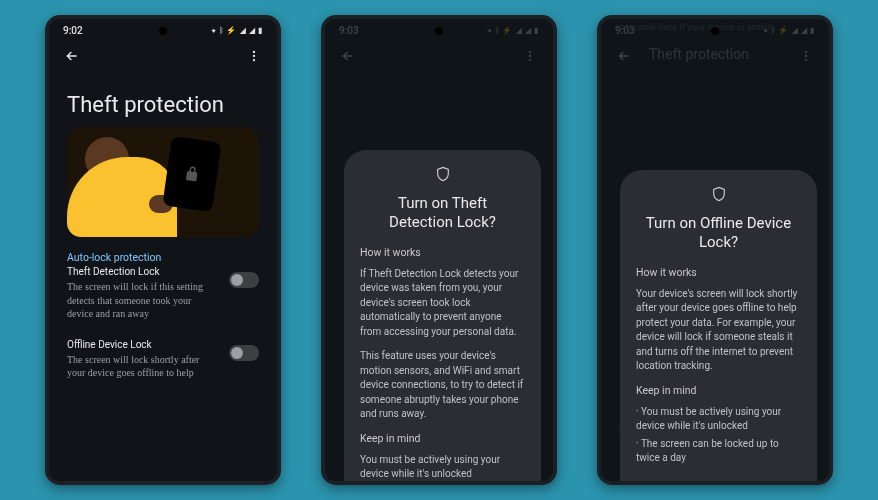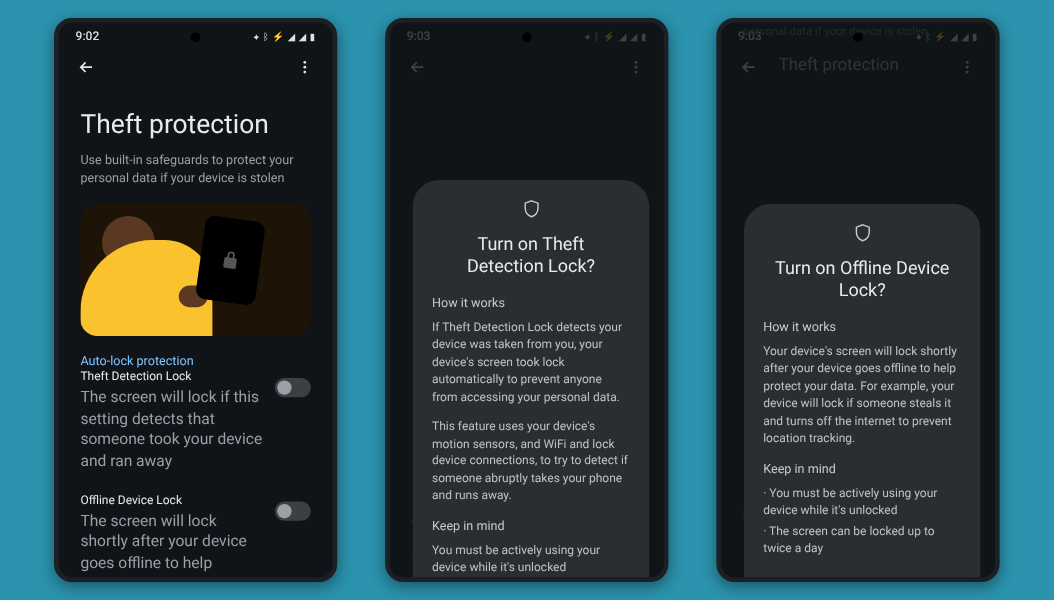--- a/index.html
+++ b/index.html
@@ -20,21 +20,21 @@
     width:100%; height:110px; background:#1d1407; border-radius:14px; position:relative; overflow:hidden; margin-bottom:14px;
   }
   .person-body { position:absolute; left:0; bottom:0; width:110px; height:80px; background:#f9c22e; border-radius:60px 40px 0 0;}
   .person-head { position:absolute; left:18px; top:10px; width:44px; height:44px; background:#5a3821; border-radius:50%;}
   .person-hand { position:absolute; left:82px; bottom:24px; width:24px; height:18px; background:#5a3821; border-radius:12px;}
   .illus-phone { position:absolute; left:100px; bottom:28px; width:50px; height:70px; background:#000; border-radius:8px; transform:rotate(8deg); display:flex; align-items:center; justify-content:center;}
   .illus-lock { color:#555; }
   .section-label { font-size:10.5px; color:#80c7ff; margin-bottom:2px;}
   .setting-row { display:flex; justify-content:space-between; align-items:flex-start; gap:10px; margin-bottom:18px;}
   .setting-text .stitle { font-size:10px; color:#e8eaed; margin-bottom:3px;}
-  .setting-text .sdesc { font-size:13px; color:#9aa0a6; line-height:1.35;}
+  .setting-text .sdesc { font-size:10px; color:#9aa0a6; line-height:1.35;font-family:Liberation Serif, serif;}
   .toggle { width:30px; height:16px; background:#3c4043; border-radius:10px; position:relative; flex-shrink:0; margin-top:6px; cursor:pointer;}
   .toggle::after { content:""; position:absolute; left:2px; top:2px; width:12px; height:12px; background:#9aa0a6; border-radius:50%;}
 
   .overlay { position:absolute; inset:0; background:rgba(16,20,24,0.78); z-index:5;}
   .dialog {
     position:absolute; left:19px; right:12px; top:84px; background:#2a2d31; border-radius:22px; padding:16px 16px 12px; z-index:10; color:#c8cacd;margin-top:47px;
   }
   .dlg-icon { text-align:center; margin-bottom:8px; color:#c8cacd;}
   .dlg-title { text-align:center; font-size:15px; color:#e8eaed; font-weight:400; line-height:1.25; margin-bottom:14px; padding:0 6px;}
   .dlg-label { font-size:10.5px; color:#c8cacd; margin-bottom:8px;}
@@ -66,21 +66,20 @@
     <div class="icon-btn">
       <svg width="14" height="14" viewBox="0 0 24 24" fill="currentColor">
           <circle cx="12" cy="5" r="2"></circle>
           <circle cx="12" cy="12" r="2"></circle>
           <circle cx="12" cy="19" r="2"></circle>
         </svg>
     </div>
   </div>
   <div class="content">
     <div class="title">Theft protection</div>
-    <div class="subtitle">Use built-in safeguards to protect your personal data if your device is stolen</div>
     <div class="illustration">
       <div class="person-head"></div>
       <div class="person-body"></div>
       <div class="person-hand"></div>
       <div class="illus-phone">
         <svg class="illus-lock" width="18" height="18" viewBox="0 0 24 24" fill="currentColor">
             <path d="M12 2a4 4 0 0 0-4 4v3H7a2 2 0 0 0-2 2v8a2 2 0 0 0 2 2h10a2 2 0 0 0 2-2v-8a2 2 0 0 0-2-2h-1V6a4 4 0 0 0-4-4zm-2 4a2 2 0 1 1 4 0v3h-4V6z"></path>
           </svg>
       </div>
     </div>
@@ -133,21 +132,21 @@
   <div class="overlay"></div>
   <div class="dialog">
     <div class="dlg-icon">
       <svg width="16" height="16" viewBox="0 0 24 24" fill="none" stroke="currentColor" stroke-width="1.8">
           <path d="M12 2l8 3v6c0 5-3.4 9.4-8 11-4.6-1.6-8-6-8-11V5l8-3z"></path>
         </svg>
     </div>
     <div class="dlg-title">Turn on Theft Detection Lock?</div>
     <div class="dlg-label">How it works</div>
     <div class="dlg-body">If Theft Detection Lock detects your device was taken from you, your device's screen took lock automatically to prevent anyone from accessing your personal data.</div>
-    <div class="dlg-body">This feature uses your device's motion sensors, and WiFi and lock device connections, to try to detect if someone abruptly takes your phone and runs away.</div>
+    <div class="dlg-body">This feature uses your device's motion sensors, and WiFi and smart device connections, to try to detect if someone abruptly takes your phone and runs away.</div>
     <div class="dlg-label">Keep in mind</div>
     <div class="dlg-body">You must be actively using your device while it's unlocked</div>
     <div class="dlg-actions">
       <div class="dlg-btn">Cancel</div>
       <div class="dlg-btn">Turn on</div>
     </div>
   </div>
 </div>
 
 <div class="phone">

